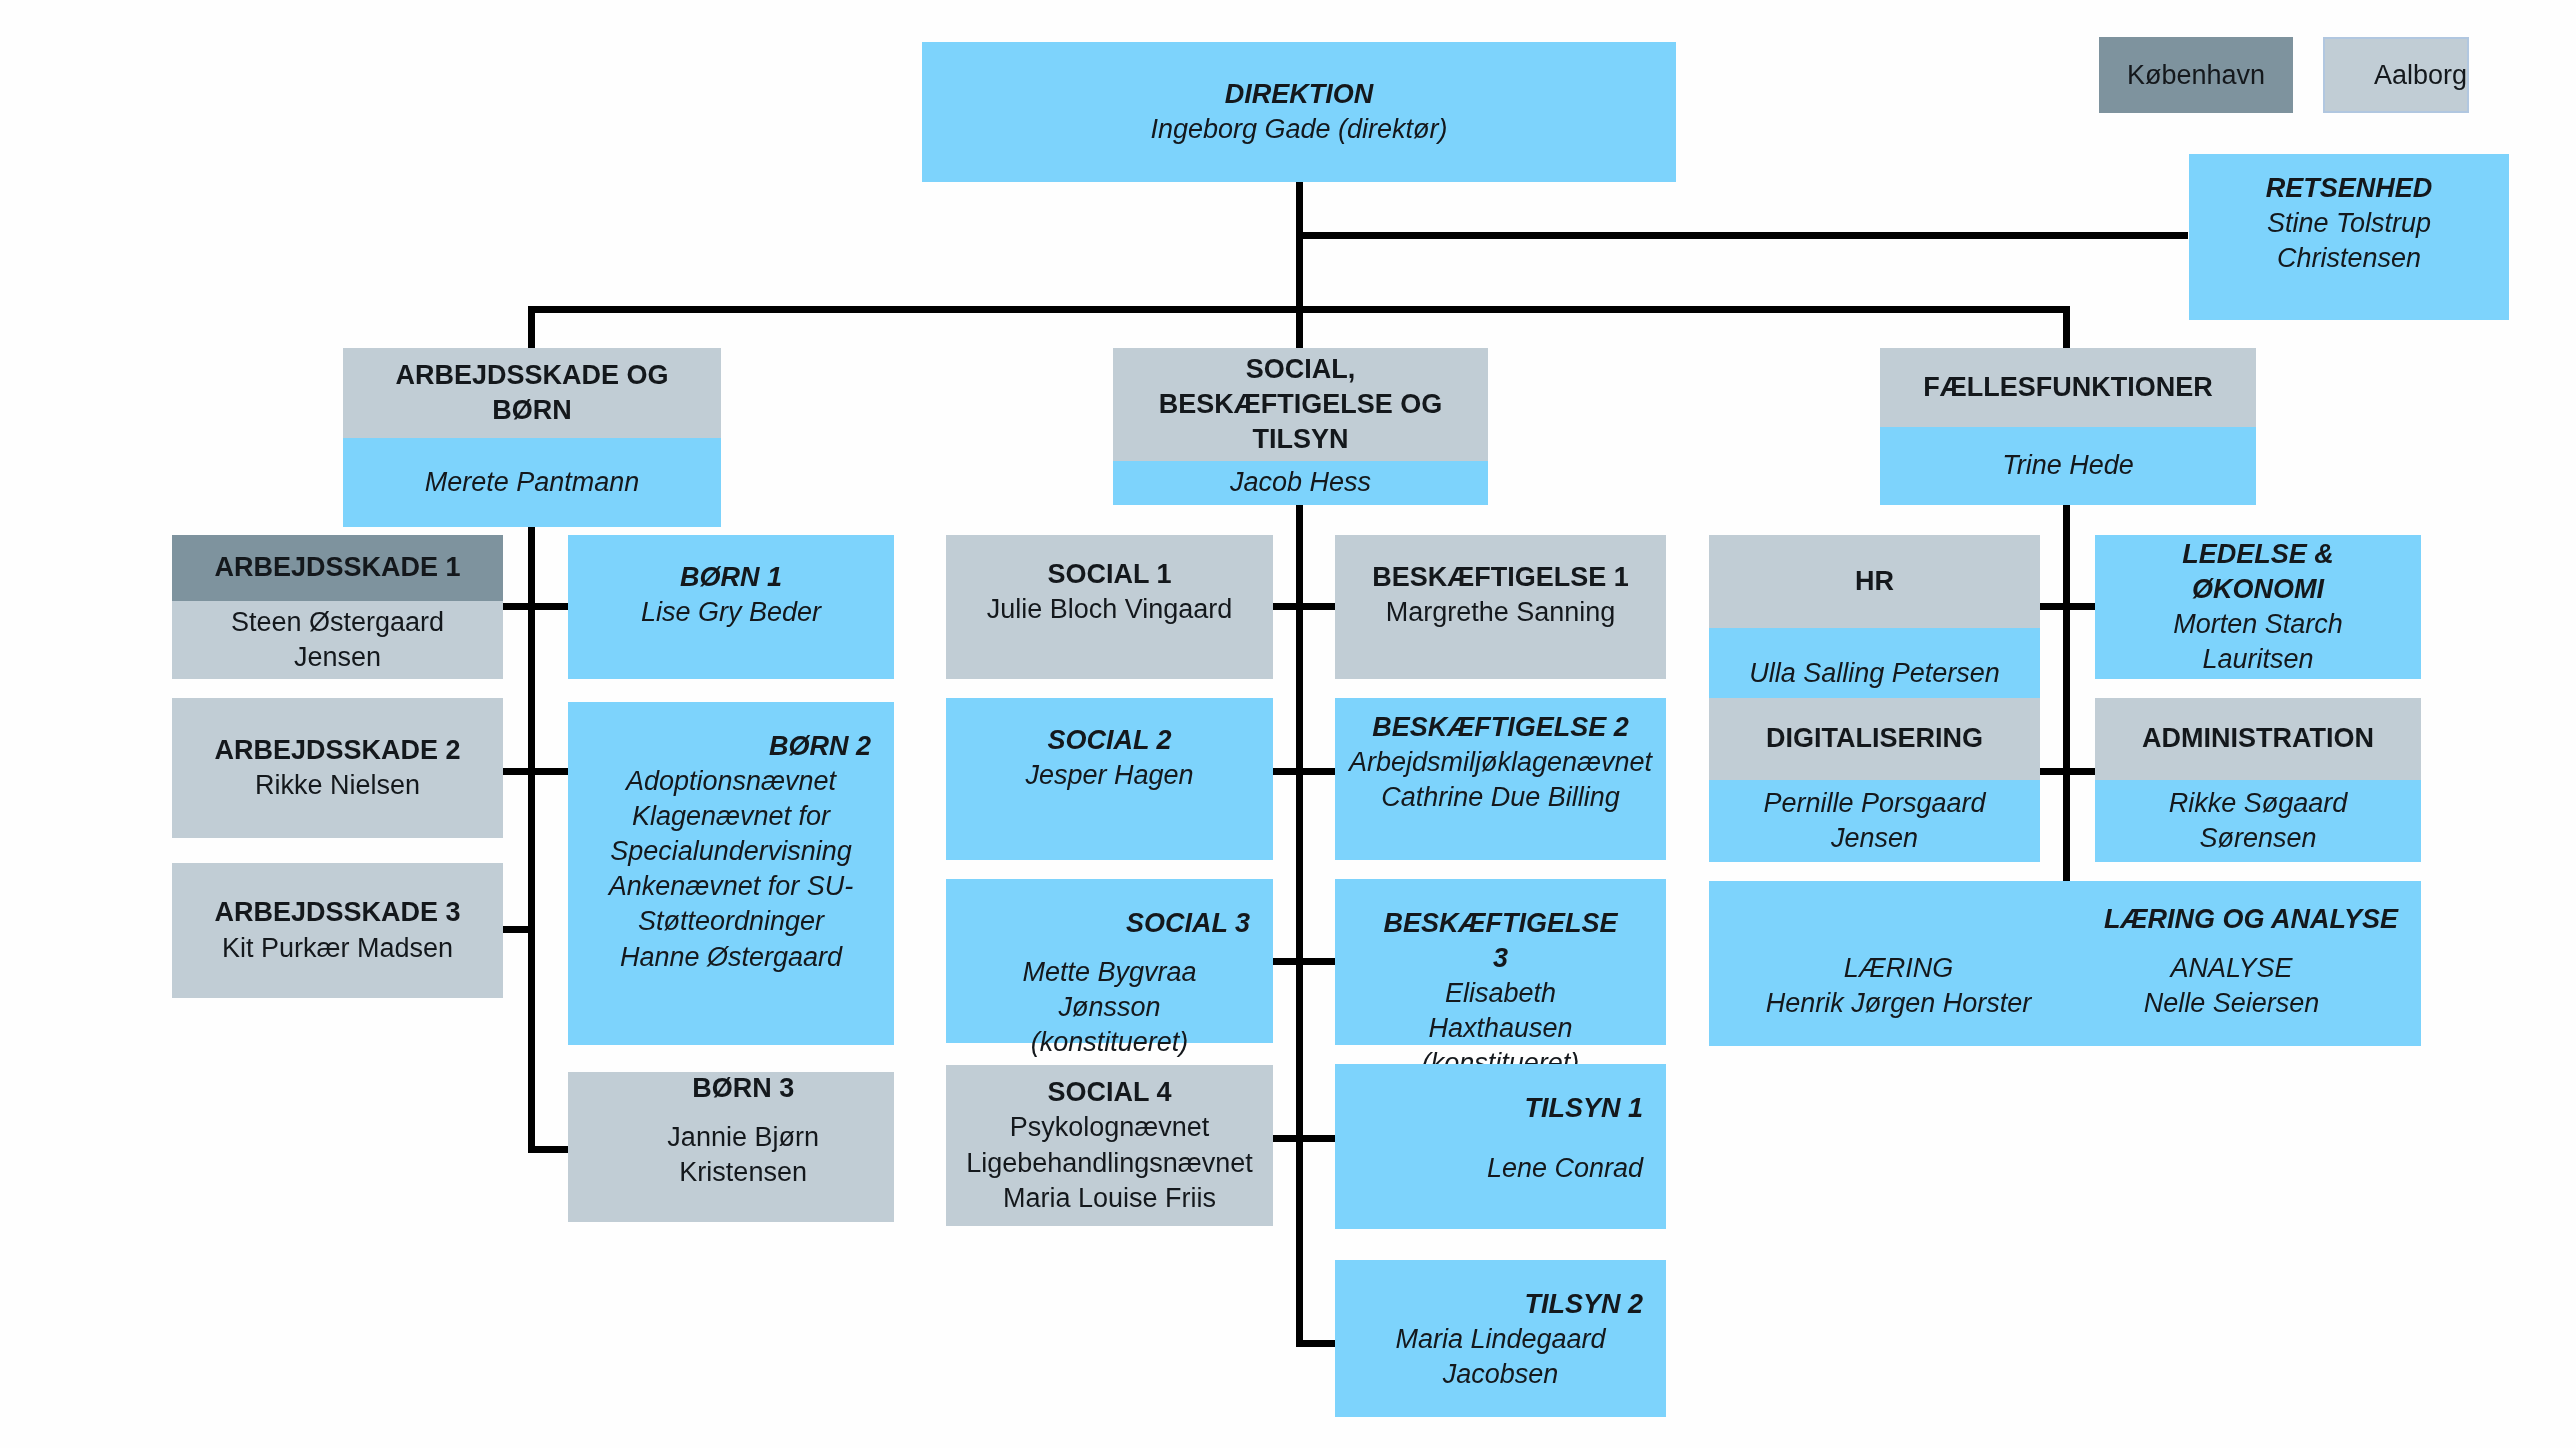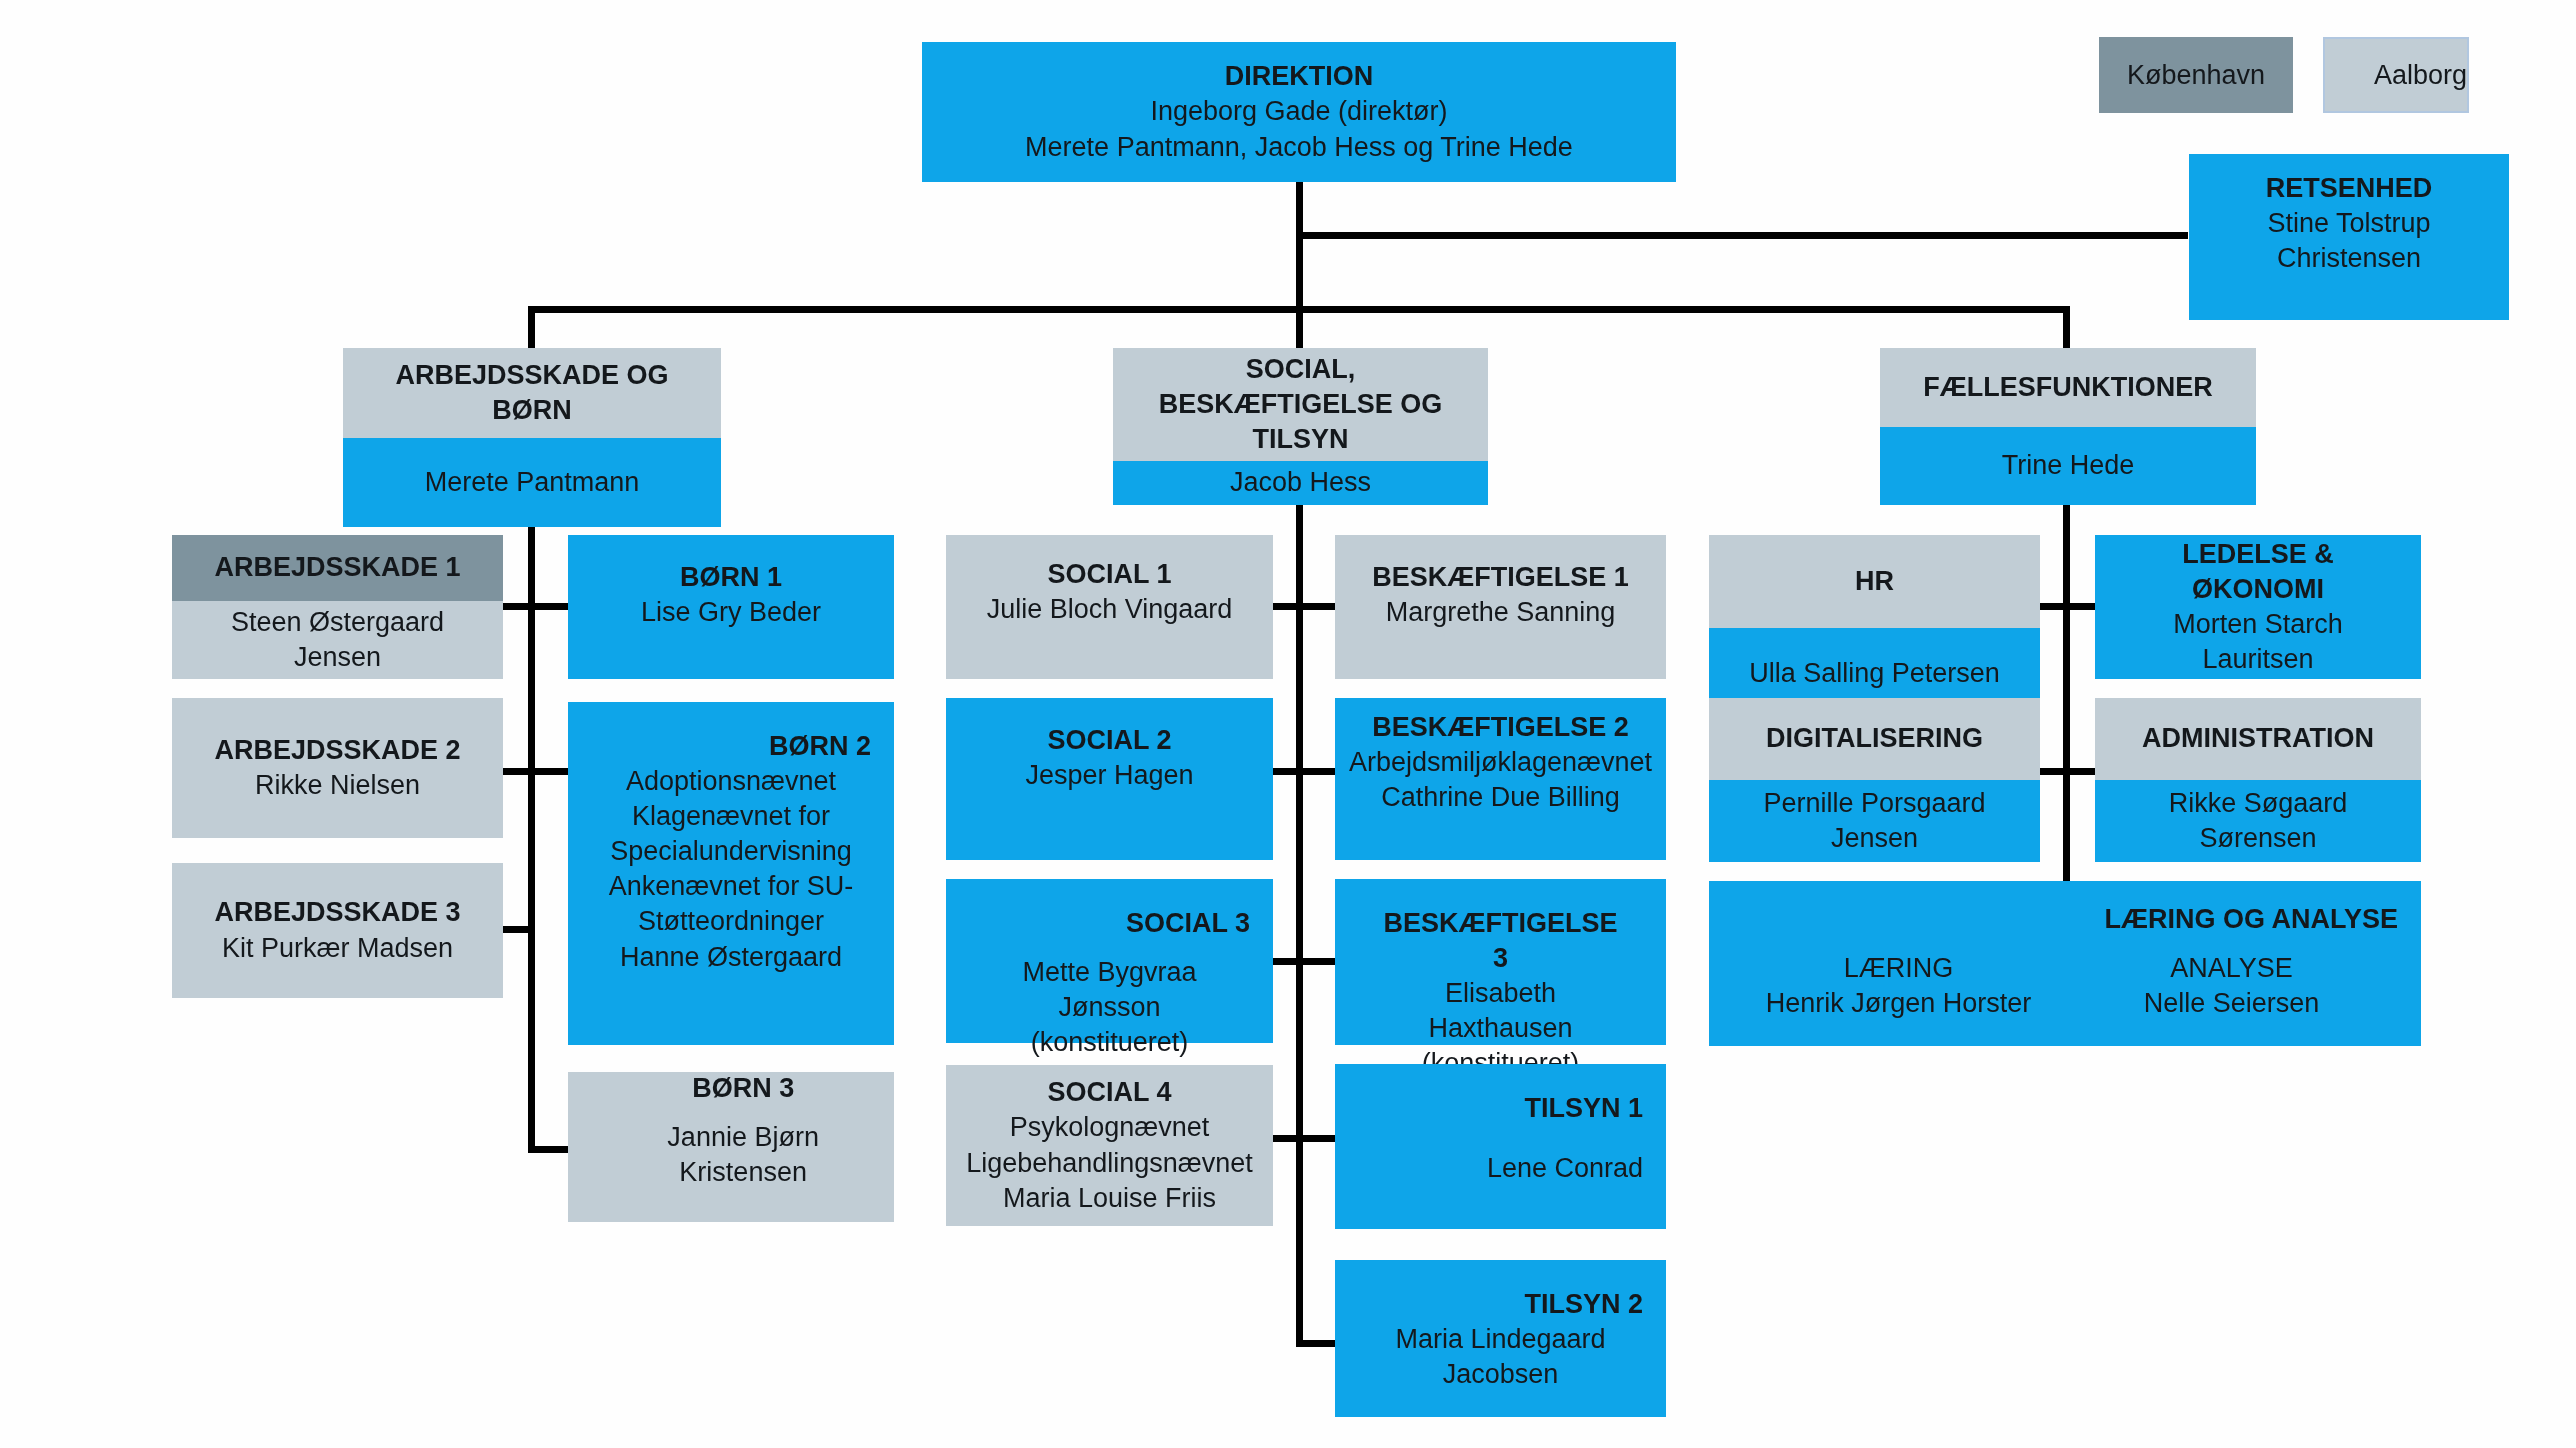--- a/index.html
+++ b/index.html
@@ -3,21 +3,21 @@
 <meta charset="utf-8">
 <style>
   html,body{margin:0;padding:0;background:#ffffff;}
   .stage{position:relative;width:2576px;height:1449px;background:#fefefe;overflow:hidden;
          font-family:"Liberation Sans", sans-serif;color:#14181c;}
   .node{position:absolute;display:flex;flex-direction:column;align-items:center;justify-content:center;
         text-align:center;font-size:27px;line-height:1.3;padding:5.8px 23px;box-sizing:border-box;}
   .split{padding:0;}
   .sec{flex:1;width:100%;display:flex;flex-direction:column;align-items:center;justify-content:center;
        box-sizing:border-box;padding:3.9px 17.4px;}
-  .mid{background:#0ea5e9;}
+  .mid{background:#7dd3fc;font-style:italic;}
   .darker{background:#7e939e;}
   .light{background:#c1cdd5;}
   .t{font-weight:bold;}
   .pre{white-space:pre-line;}
   .gap-sm{height:13.5px;flex:none;}
   .gap-md{height:25px;flex:none;}
   .top-align{justify-content:flex-start;padding-top:27px;align-items:flex-end;}
   .tight{padding-left:9.7px;padding-right:9.7px;}
   .narrow-text{padding-left:41px;padding-right:41px;}
   .vl,.hl{position:absolute;background:#000000;}
@@ -61,21 +61,20 @@
   <div class="legend-chip darker" style="left:2099px;top:37px;width:194px;height:76px;">
     <span>København</span>
   </div>
   <div class="legend-chip light aalborg-border" style="left:2323px;top:37px;width:146px;height:76px;justify-content:flex-end;">
     <span>Aalborg</span>
   </div>
 
   <div class="node mid" style="left:922px;top:42px;width:754px;height:140px;">
     <span class="t">DIREKTION</span>
     <span>Ingeborg Gade (direktør)</span>
-    <span>Merete Pantmann, Jacob Hess og Trine Hede</span>
   </div>
 
   <div class="node mid" style="left:2189px;top:154px;width:320px;height:166px;padding-bottom:33px;">
     <span class="t">RETSENHED</span>
     <span>Stine Tolstrup Christensen</span>
   </div>
 
   <div class="node split" style="left:343px;top:348px;width:378px;height:179px;">
     <div class="sec light">
       <span class="t">ARBEJDSSKADE OG BØRN</span>

